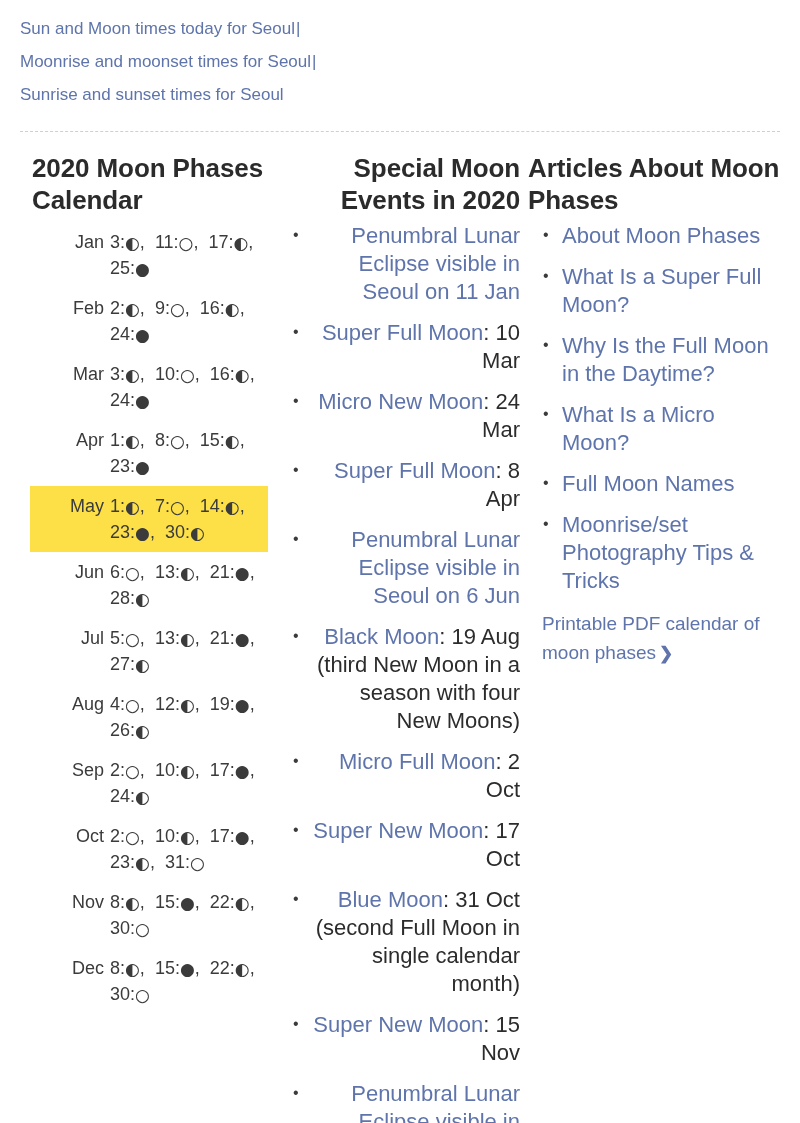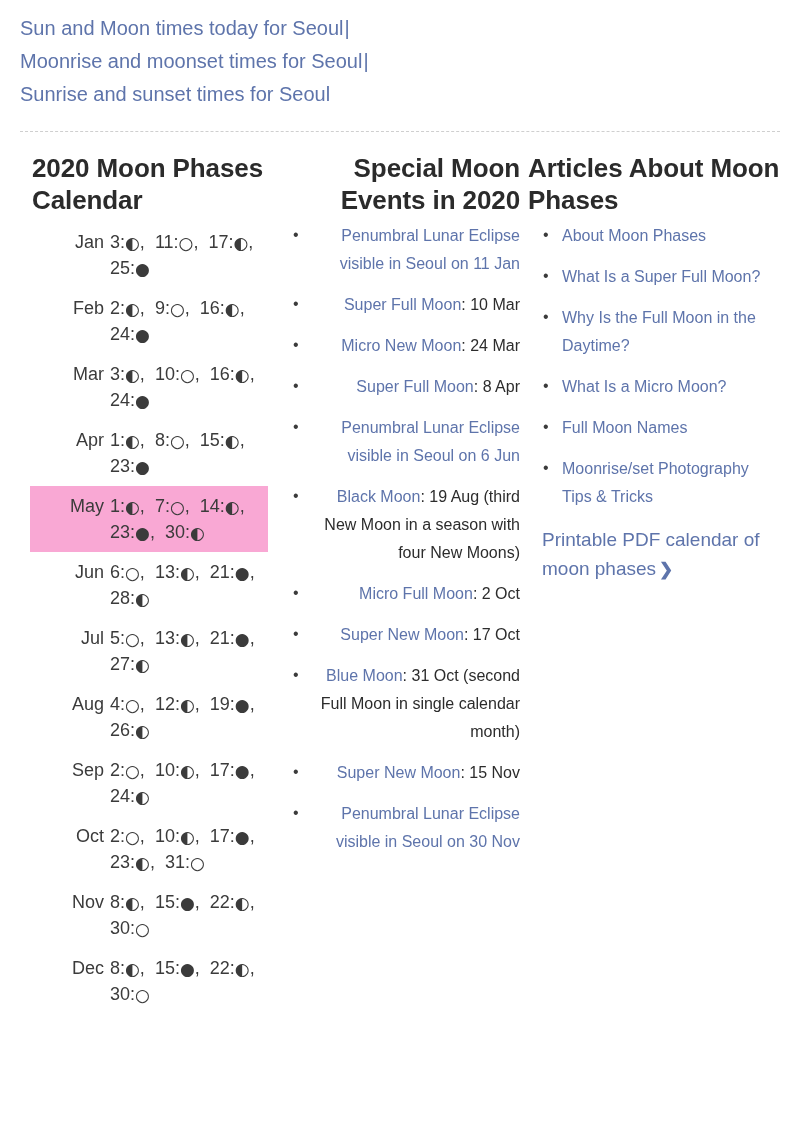--- a/index.html
+++ b/index.html
@@ -17,21 +17,21 @@
 
   .page {
     width: 800px;
     box-sizing: border-box;
     padding: 0;
   }
 
   
   .toplinks {
     padding: 12px 20px 0 20px;
-    font-size: 20px;
+    font-size: 17px;
     line-height: 33px;
     color: #5e74ab;
   }
   .toplinks a {
     color: #5e74ab;
     text-decoration: none;
   }
   .toplinks .sep {
     color: #5e74ab;
     padding: 0 1px;
@@ -87,21 +87,21 @@
     width: 62px;
     padding-left: 12px;
     padding-right: 6px;
     text-align: right;
     white-space: nowrap;
   }
   table.moon-cal tr td.phases {
     padding-right: 6px;
   }
   table.moon-cal tr.highlight td {
-    background: #f9a8d4;
+    background: #fde047;
   }
   table.moon-cal tr.highlight td.mon {
     border-radius: 0;
   }
 
   .ph {
     white-space: nowrap;
   }
   .glyph {
     font-family: "DejaVu Sans", sans-serif;
@@ -112,21 +112,21 @@
   }
 
   
   ul.bl {
     margin: 4px 0 0 0;
     padding: 0 0 0 34px;
     list-style: none;
   }
   ul.bl > li {
     position: relative;
-    font-size: 16px;
+    font-size: 22px;
     line-height: 28px;
     color: #2c2c2c;
     margin-bottom: 13px;
   }
   ul.bl > li:before {
     content: "\2022";
     position: absolute;
     left: -19px;
     top: -1px;
     color: #3b3b3b;

